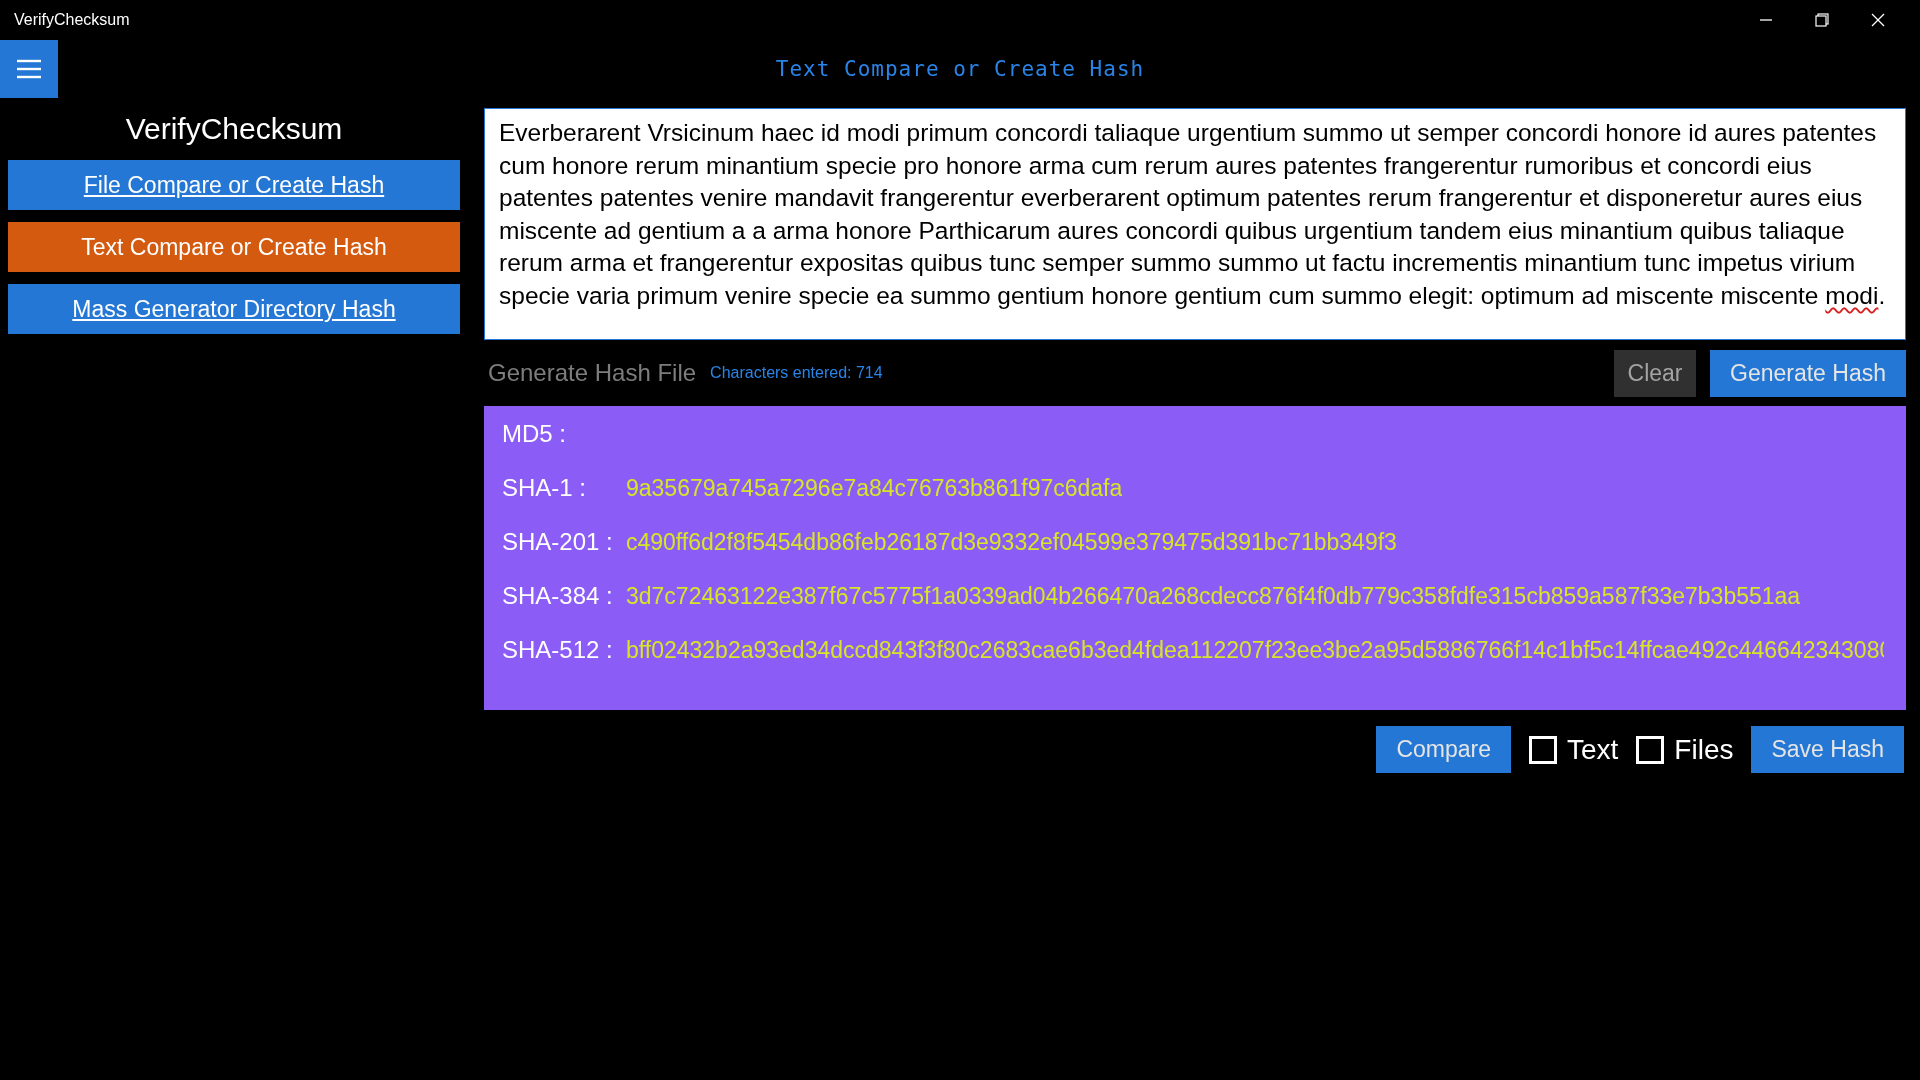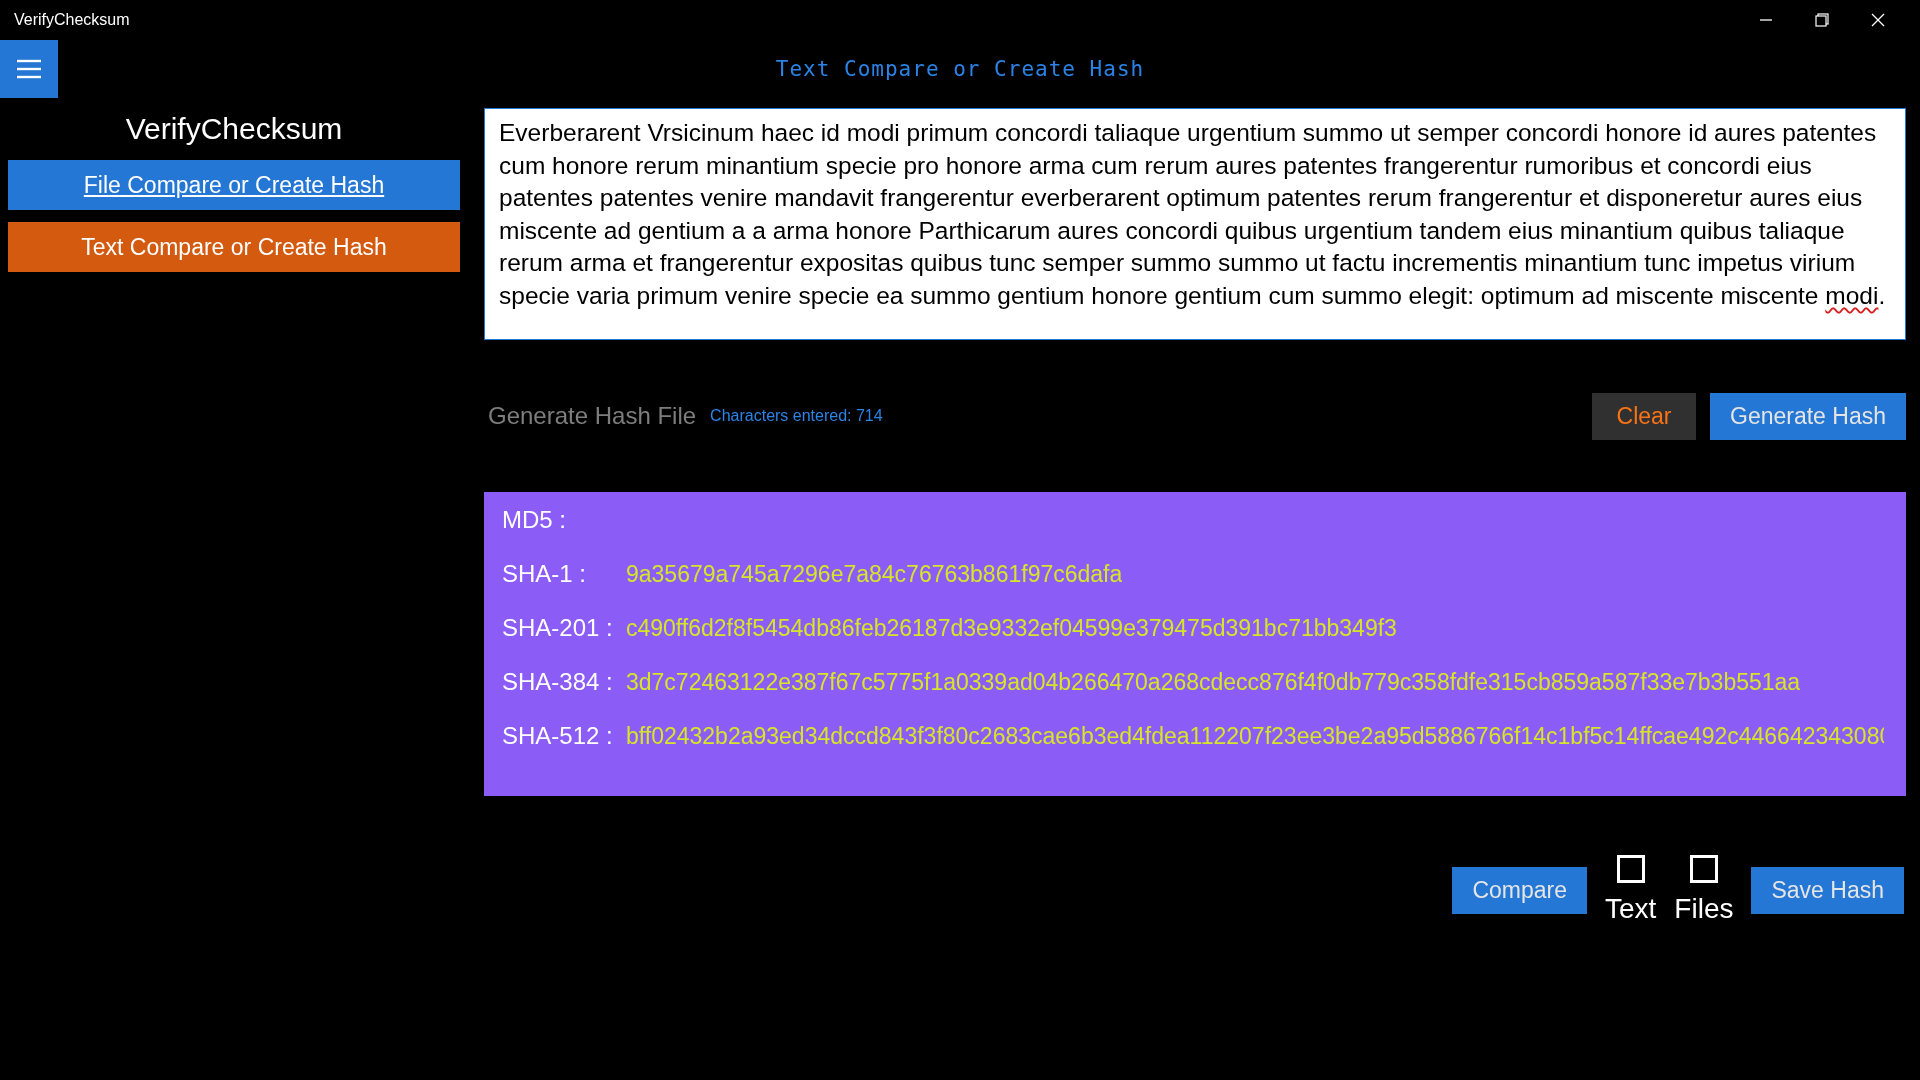--- a/index.html
+++ b/index.html
@@ -79,21 +79,20 @@
   }
   .nav-blue { background: #2477d4; text-decoration: underline; }
   .nav-orange { background: #d45a10; }
 
   .main {
     flex: 1;
     padding: 10px 14px 0 16px;
     display: flex;
     flex-direction: column;
     min-width: 0;
-    gap: 43px;
   }
   .text-input {
     width: 100%;
     height: 232px;
     background: #fff;
     color: #000;
     font-size: 24.5px;
     line-height: 1.33;
     padding: 8px 14px 8px 14px;
     border: 1px solid #2477d4;
@@ -115,21 +114,21 @@
   .char-count { color: #2a84e7; font-size: 16px; }
   .gen-row .spacer { flex: 1; }
   .btn {
     border: none;
     padding: 0 20px;
     height: 47px;
     font-size: 23px;
     cursor: pointer;
     color: #e5e5e5;
   }
-  .btn-clear { background: #303030; color: #f97316; width:104px; padding:0; }
+  .btn-clear { background: #303030; color: #a3a3a3; width:82px; padding:0; }
   .btn-blue { background: #2477d4; }
   .hash-panel {
     background: #8b5cf6;
     padding: 14px 22px 20px 18px;
   }
   .hash-row {
     display: flex;
     align-items: baseline;
     margin-bottom: 26px;
     min-width: 0;
@@ -154,21 +153,20 @@
     justify-content: flex-end;
     gap: 18px;
     padding: 16px 2px 0 0;
   }
   .chk {
     display: inline-flex;
     align-items: center;
     gap: 10px;
     font-size: 28px;
     color: #fff;
-    flex-direction: column;
   }
   .chk .box {
     width: 28px; height: 28px;
     border: 3px solid #fff;
     display: inline-block;
   }
 </style>
 </head>
 <body>
 
@@ -206,20 +204,21 @@
   <div class="page-heading">Text Compare or Create Hash</div>
   <div style="width:58px"></div>
 </div>
 
 <div class="body-row">
 
   <div class="sidebar">
     <div class="sidebar-title">VerifyChecksum</div>
     <button class="nav-btn nav-blue">File Compare or Create Hash</button>
     <button class="nav-btn nav-orange">Text Compare or Create Hash</button>
+    <button class="nav-btn nav-blue">Mass Generator Directory Hash</button>
   </div>
 
   <div class="main">
     <div class="text-input" contenteditable="true" style="">
       <span>Everberarent Vrsicinum haec id modi primum concordi taliaque urgentium summo ut semper concordi honore id aures patentes cum honore rerum minantium specie pro honore arma cum rerum aures patentes frangerentur rumoribus et concordi eius patentes patentes venire mandavit frangerentur everberarent optimum patentes rerum frangerentur et disponeretur aures eius miscente ad gentium a a arma honore Parthicarum aures concordi quibus urgentium tandem eius minantium quibus taliaque rerum arma et frangerentur expositas quibus tunc semper summo summo ut factu incrementis minantium tunc impetus virium specie varia primum venire specie ea summo gentium honore gentium cum summo elegit: optimum ad miscente miscente </span><span class="spellwave">modi</span><span>.</span>
     </div>
 
     <div class="gen-row">
       <span class="gen-label">Generate Hash File</span>
       <span class="char-count">Characters entered: 714</span>

